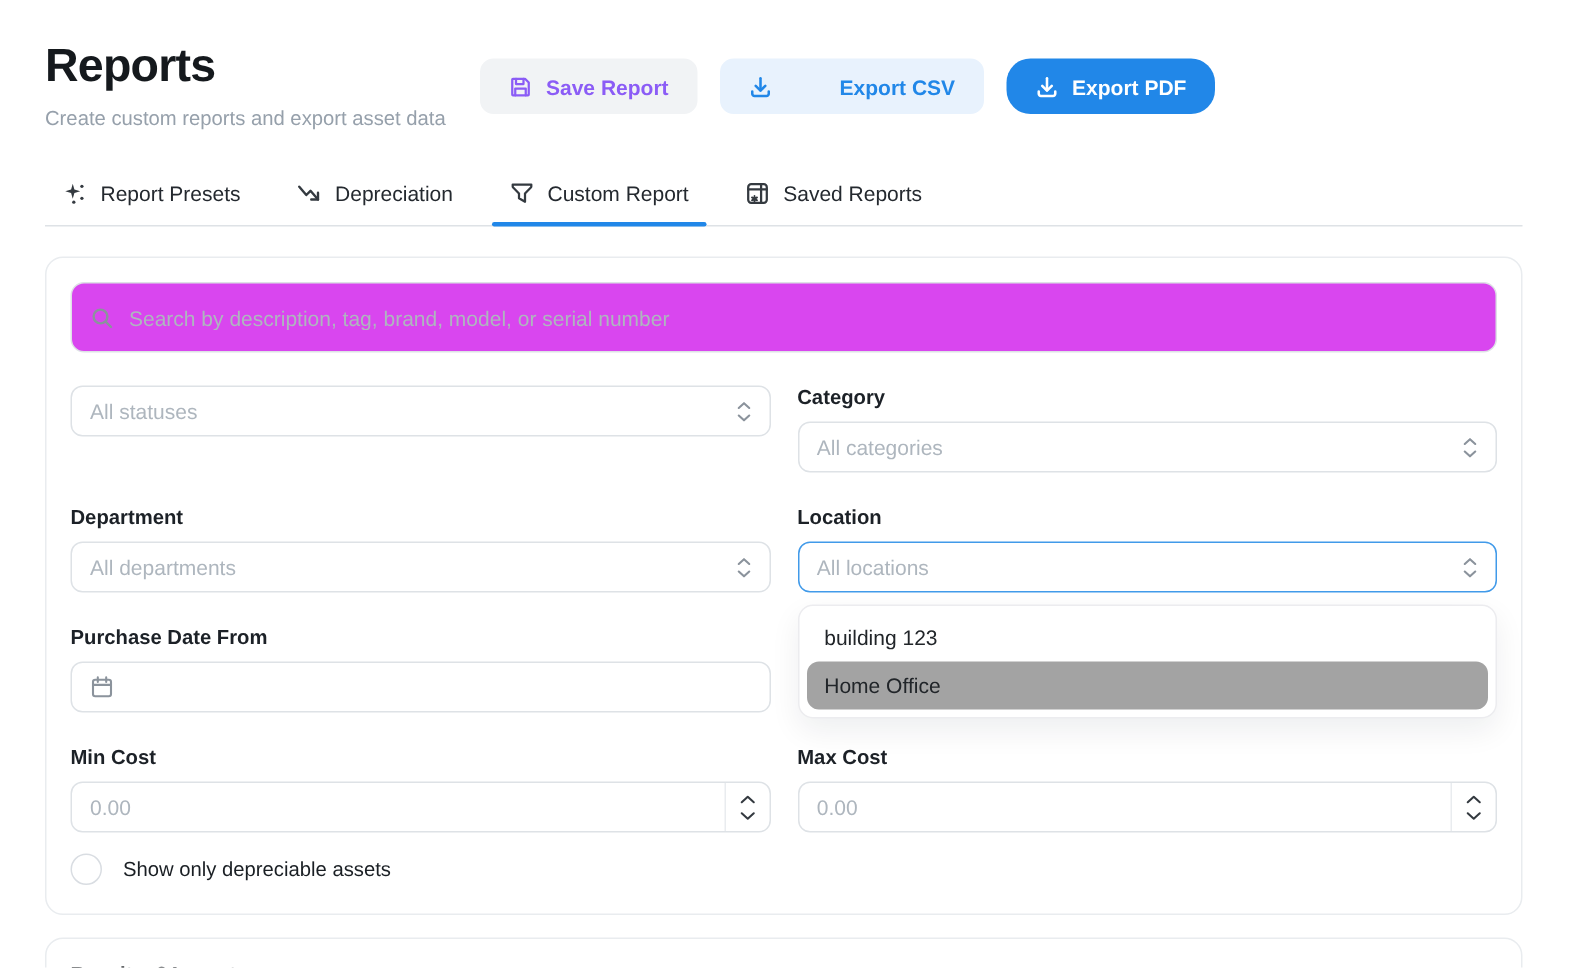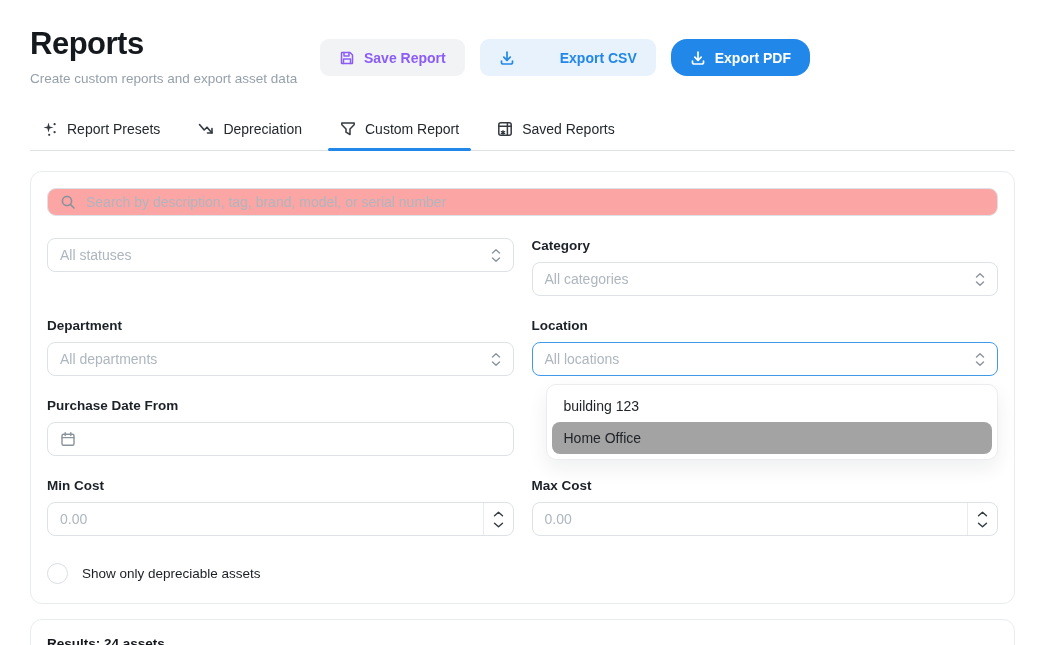--- a/index.html
+++ b/index.html
@@ -41,22 +41,22 @@
   }
 
   
   .card {
     margin-top: 20px; background: #fff; border: 1px solid #e9ecef;
     border-radius: 12px; padding: 16px;
   }
 
   
   .search-box {
-    height: 28px; border: 1px solid #dee2e6; border-radius: 9px;
-    display: flex; align-items: center; padding: 0 12px; gap: 10px; background: #fca5a5;
+    height: 47px; border: 1px solid #dee2e6; border-radius: 9px;
+    display: flex; align-items: center; padding: 0 12px; gap: 10px; background: #d946ef;
   }
   .search-box input {
     border: none; outline: none; flex: 1; font-size: 14px;
     font-family: "Liberation Sans", sans-serif; color: #212529; background: transparent;
   }
   .search-box input::placeholder { color: #aeb6be; }
   .icon-muted { color: #8b939c; }
 
   .form-row { display: grid; grid-template-columns: 1fr 1fr; column-gap: 18px; margin-top: 22px; }
   .field-label { font-size: 13.5px; font-weight: 700; color: #1c2127; margin-bottom: 9px; }
@@ -72,31 +72,31 @@
   .number-control { padding-right: 0; }
   .spinner {
     width: 30px; align-self: stretch; border-left: 1px solid #e9ecef;
     display: flex; flex-direction: column; align-items: center; justify-content: center;
     gap: 5px; color: #343a40; cursor: pointer;
   }
 
   
   .select-wrap { position: relative; }
   .dropdown {
-    position: absolute; top: calc(100% + 8px); left: 14px; right: 0; z-index: 20;
+    position: absolute; top: calc(100% + 8px); left: 0; right: 0; z-index: 20;
     background: #fff; border: 1px solid #ececef; border-radius: 10px;
     box-shadow: 0 8px 20px rgba(20,30,40,0.07); padding: 5px;
   }
   .dropdown-item {
     padding: 8px 12px; font-size: 14px; color: #212529; border-radius: 8px; cursor: pointer;
   }
   .dropdown-item.highlighted { background: #a3a3a3; }
 
   
-  .check-row { display: flex; align-items: center; gap: 14px; margin-top: 27px; margin-bottom: 3px; }
+  .check-row { display: flex; align-items: center; gap: 14px; margin-top: 14px; margin-bottom: 3px; }
   .circle-checkbox {
     width: 21px; height: 21px; border-radius: 50%; border: 1.5px solid #d9dde2;
     background: #fff; cursor: pointer; flex: 0 0 auto;
   }
   .check-label { font-size: 13.5px; color: #1a1f24; cursor: pointer; }
 
   
   .results-card { margin-top: 15px; height: 90px; }
   .results-title { font-size: 13.5px; font-weight: 700; color: #15191d; }
 </style>

